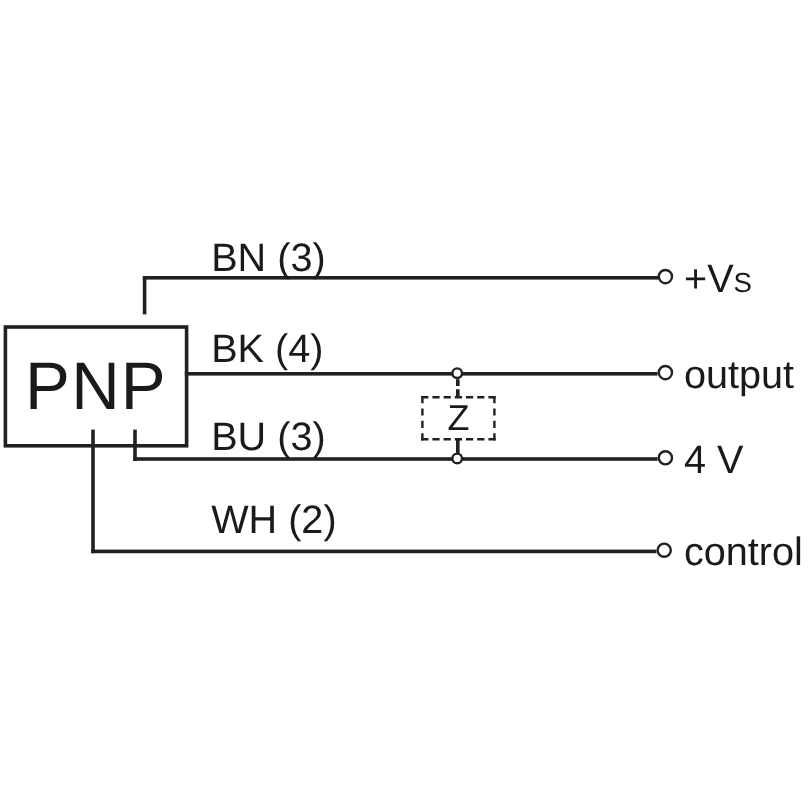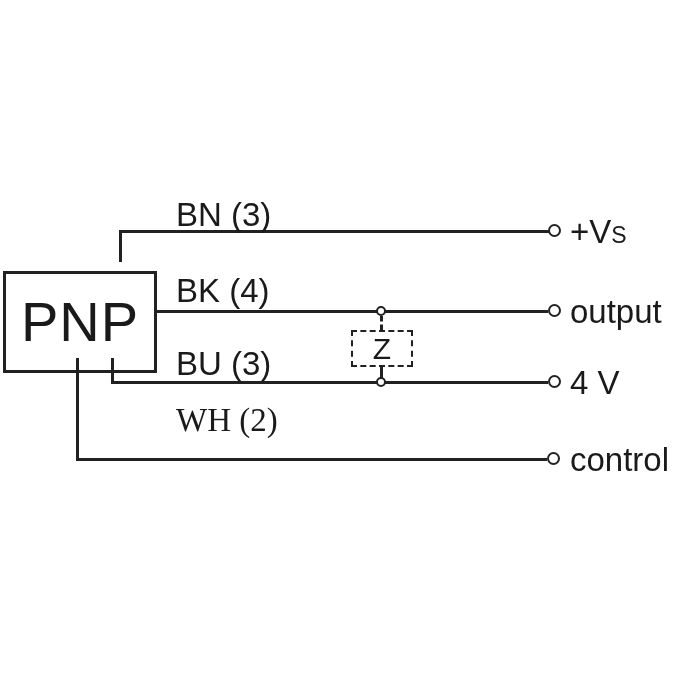--- a/index.html
+++ b/index.html
@@ -88,21 +88,21 @@
     position: absolute;
     left: 176px;
     font-size: 33px;
     line-height: 1;
     white-space: pre;
     color: var(--text, #1a1a1a);
   }
   .l-bn { top: 198px; }
   .l-bk { top: 274px; }
   .l-bu { top: 330px; margin-top: 17px; }
-  .l-wh { top: 404px; font-family: Liberation Serif, serif; }
+  .l-wh { top: 416px; }
   
   .term-label {
     position: absolute;
     left: 570px;
     height: 33px;
     font-size: 33px;
     line-height: 33px;
     white-space: pre;
     color: var(--text, #1a1a1a);
   }

